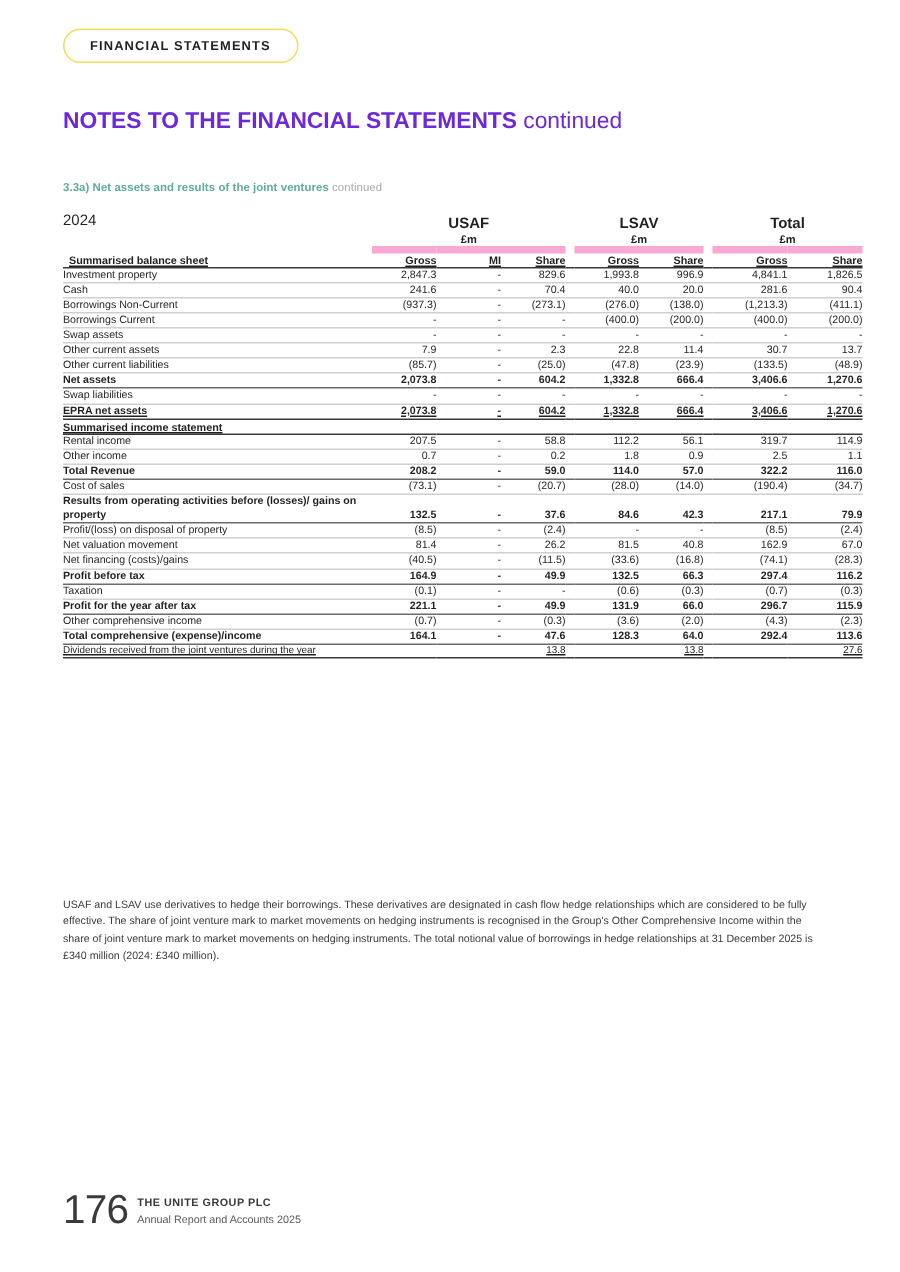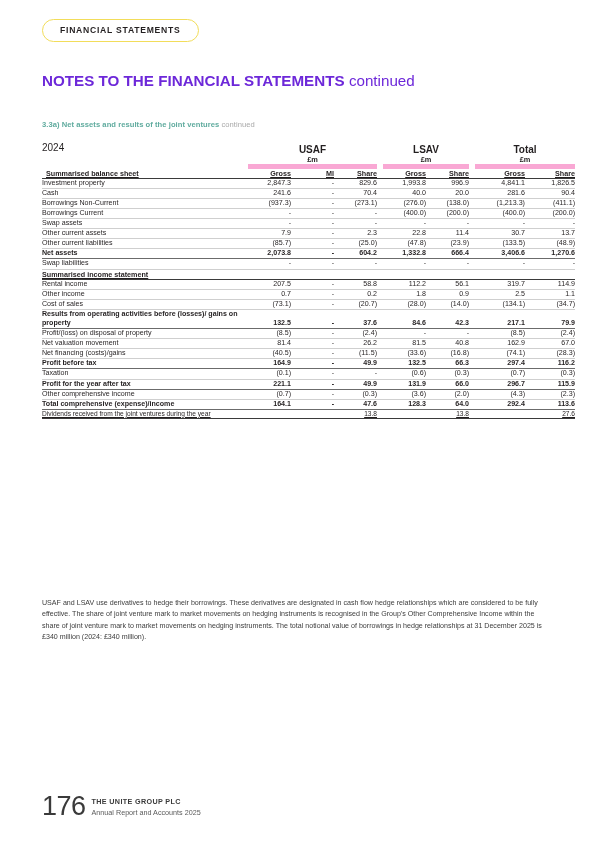--- a/index.html
+++ b/index.html
@@ -360,20 +360,32 @@
             <td class="num ">-</td>
             <td class="num ">-</td>
             <td class="num ">-</td>
             <td class="gapcell"></td>
             <td class="num ">-</td>
             <td class="num ">-</td>
             <td class="gapcell"></td>
             <td class="num ">-</td>
             <td class="num ">-</td>
           </tr>
+          <tr class="rule-thick bold">
+            <td class="lbl">EPRA net assets</td>
+            <td class="num ">2,073.8</td>
+            <td class="num ">-</td>
+            <td class="num ">604.2</td>
+            <td class="gapcell"></td>
+            <td class="num ">1,332.8</td>
+            <td class="num ">666.4</td>
+            <td class="gapcell"></td>
+            <td class="num ">3,406.6</td>
+            <td class="num ">1,270.6</td>
+          </tr>
           <tr class="sub-head rule-thick">
             <td class="lbl">Summarised income statement</td>
             <td class="num "></td>
             <td class="num "></td>
             <td class="num "></td>
             <td class="gapcell"></td>
             <td class="num "></td>
             <td class="num "></td>
             <td class="gapcell"></td>
             <td class="num "></td>
@@ -396,30 +408,42 @@
             <td class="num ">0.7</td>
             <td class="num ">-</td>
             <td class="num ">0.2</td>
             <td class="gapcell"></td>
             <td class="num ">1.8</td>
             <td class="num ">0.9</td>
             <td class="gapcell"></td>
             <td class="num ">2.5</td>
             <td class="num ">1.1</td>
           </tr>
+          <tr class="rule-mid bold">
+            <td class="lbl">Total Revenue</td>
+            <td class="num ">208.2</td>
+            <td class="num ">-</td>
+            <td class="num ">59.0</td>
+            <td class="gapcell"></td>
+            <td class="num ">114.0</td>
+            <td class="num ">57.0</td>
+            <td class="gapcell"></td>
+            <td class="num ">322.2</td>
+            <td class="num ">116.0</td>
+          </tr>
           <tr class="rule-thin">
             <td class="lbl">Cost of sales</td>
             <td class="num ">(73.1)</td>
             <td class="num ">-</td>
             <td class="num ">(20.7)</td>
             <td class="gapcell"></td>
             <td class="num ">(28.0)</td>
             <td class="num ">(14.0)</td>
             <td class="gapcell"></td>
-            <td class="num ">(134.1)</td>
+            <td class="num ">(190.4)</td>
             <td class="num ">(34.7)</td>
           </tr>
           <tr class="rule-mid bold">
             <td class="lbl">Results from operating activities before (losses)/ gains on property</td>
             <td class="num ">132.5</td>
             <td class="num ">-</td>
             <td class="num ">37.6</td>
             <td class="gapcell"></td>
             <td class="num ">84.6</td>
             <td class="num ">42.3</td>

